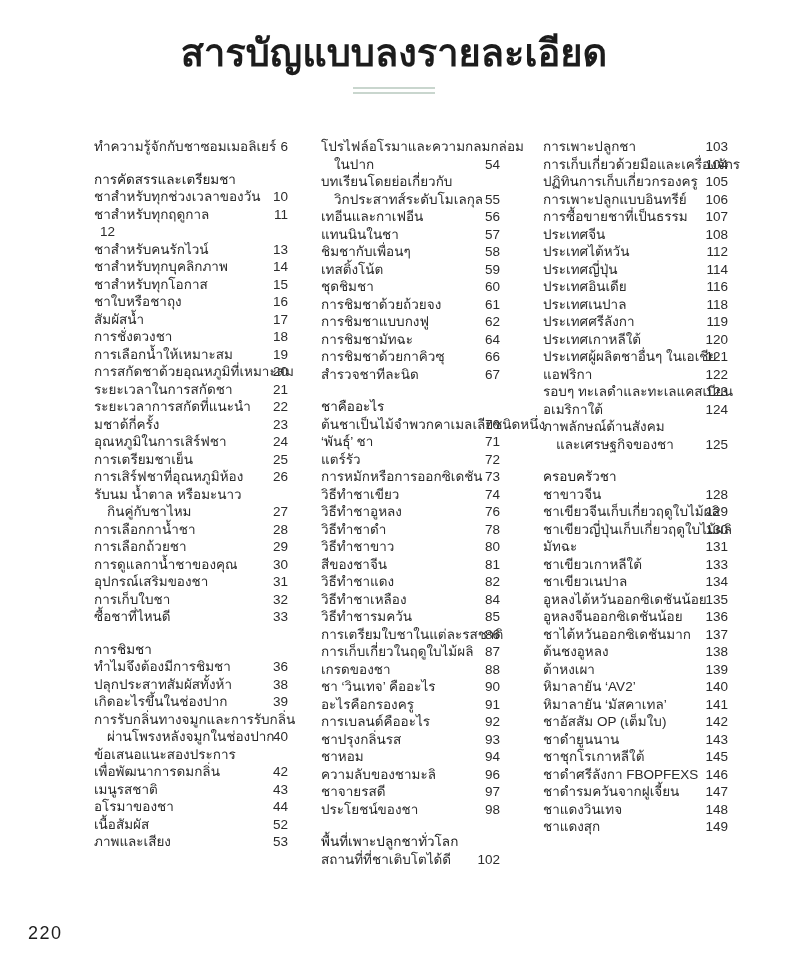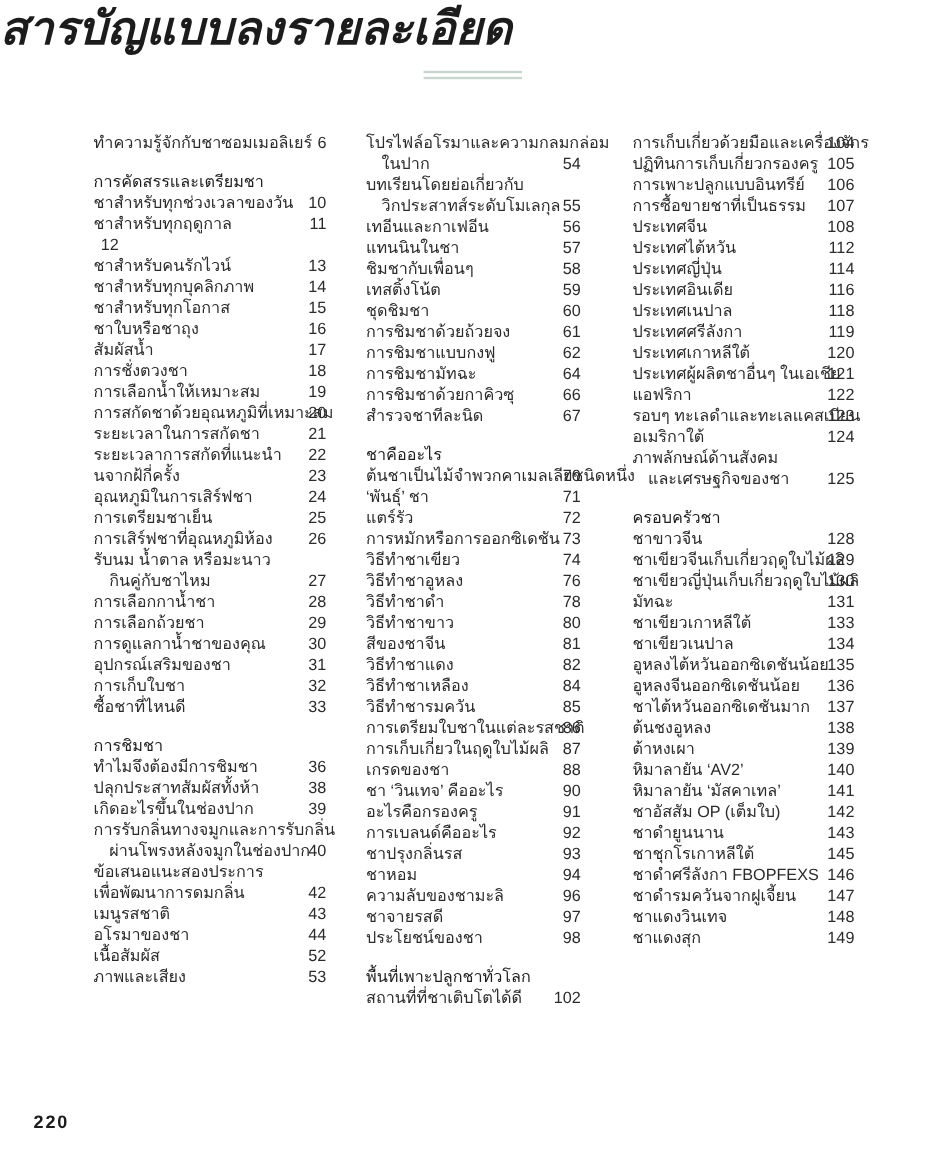--- a/index.html
+++ b/index.html
@@ -4,21 +4,21 @@
 <style>
   html,body{margin:0;padding:0;}
   body{
     width:788px;height:960px;
     background:#ffffff;
     font-family:"Liberation Sans","DejaVu Sans",sans-serif;
     color:#2b2b2b;
     position:relative;
     overflow:hidden;
   }
-  .header{text-align:left;font-style:italic;}
+  .header{text-align:center;padding-top:28px;}
   .page-title{
     font-size:38px;
     font-weight:700;
     margin:0;
     color:#1c1c1c;
     line-height:1.35;
   }
   .divider{
     width:82px;
     height:3px;
@@ -27,21 +27,21 @@
     border-bottom:2px solid var(--divider-color,#c9d6ce);
   }
   .toc{
     display:flex;
     margin:44px 0 0 78px;
   }
   .toc-col{
     font-size:13.5px;
     line-height:17.5px;
   }
-  .toc-col.c1{width:194px;margin-right:33px;}
+  .toc-col.c1{width:194px;margin-right:33px;margin-left:16px;}
   .toc-col.c2{width:179px;margin-right:43px;}
   .toc-col.c3{width:185px;}
   .toc-heading{
     font-weight:400;
     color:#1c1c1c;
     margin-top:15px;
   }
   .toc-entry{
     display:flex;
     justify-content:space-between;
@@ -52,22 +52,22 @@
   .entry-line.indent{padding-left:13px;}
   .entry-page{
     flex:0 0 auto;
     margin-left:6px;
     text-align:right;
   }
   .footer{
     position:absolute;
     left:28px;
     bottom:16px;
-    font-size:15px;
-    font-weight:700;
+    font-size:18px;
+    font-weight:400;
     letter-spacing:1.5px;
     color:#1c1c1c;
   }
 </style>
 </head>
 <body style="--divider-color: #c9d6ce; color: rgb(43, 43, 43);">
 
 <div class="header">
   <h1 class="page-title">สารบัญแบบลงรายละเอียด</h1>
   <div class="divider"></div>
@@ -152,21 +152,21 @@
         <div class="entry-page">21</div>
       </div>
       <div class="toc-entry">
         <div class="entry-lines">
           <div class="entry-line">ระยะเวลาการสกัดที่แนะนำ</div>
         </div>
         <div class="entry-page">22</div>
       </div>
       <div class="toc-entry">
         <div class="entry-lines">
-          <div class="entry-line">นจากฝ้กี่ครั้ง</div>
+          <div class="entry-line">มชาด้กี่ครั้ง</div>
         </div>
         <div class="entry-page">23</div>
       </div>
       <div class="toc-entry">
         <div class="entry-lines">
           <div class="entry-line">อุณหภูมิในการเสิร์ฟชา</div>
         </div>
         <div class="entry-page">24</div>
       </div>
       <div class="toc-entry">
@@ -498,20 +498,26 @@
       </div>
       <div class="toc-heading">พื้นที่เพาะปลูกชาทั่วโลก</div>
       <div class="toc-entry">
         <div class="entry-lines">
           <div class="entry-line">สถานที่ที่ชาเติบโตได้ดี</div>
         </div>
         <div class="entry-page">102</div>
       </div>
     </div>
   <div class="toc-col c3">
+      <div class="toc-entry">
+        <div class="entry-lines">
+          <div class="entry-line">การเพาะปลูกชา</div>
+        </div>
+        <div class="entry-page">103</div>
+      </div>
       <div class="toc-entry">
         <div class="entry-lines">
           <div class="entry-line">การเก็บเกี่ยวด้วยมือและเครื่องจักร</div>
         </div>
         <div class="entry-page">104</div>
       </div>
       <div class="toc-entry">
         <div class="entry-lines">
           <div class="entry-line">ปฏิทินการเก็บเกี่ยวกรองครู</div>
         </div>

